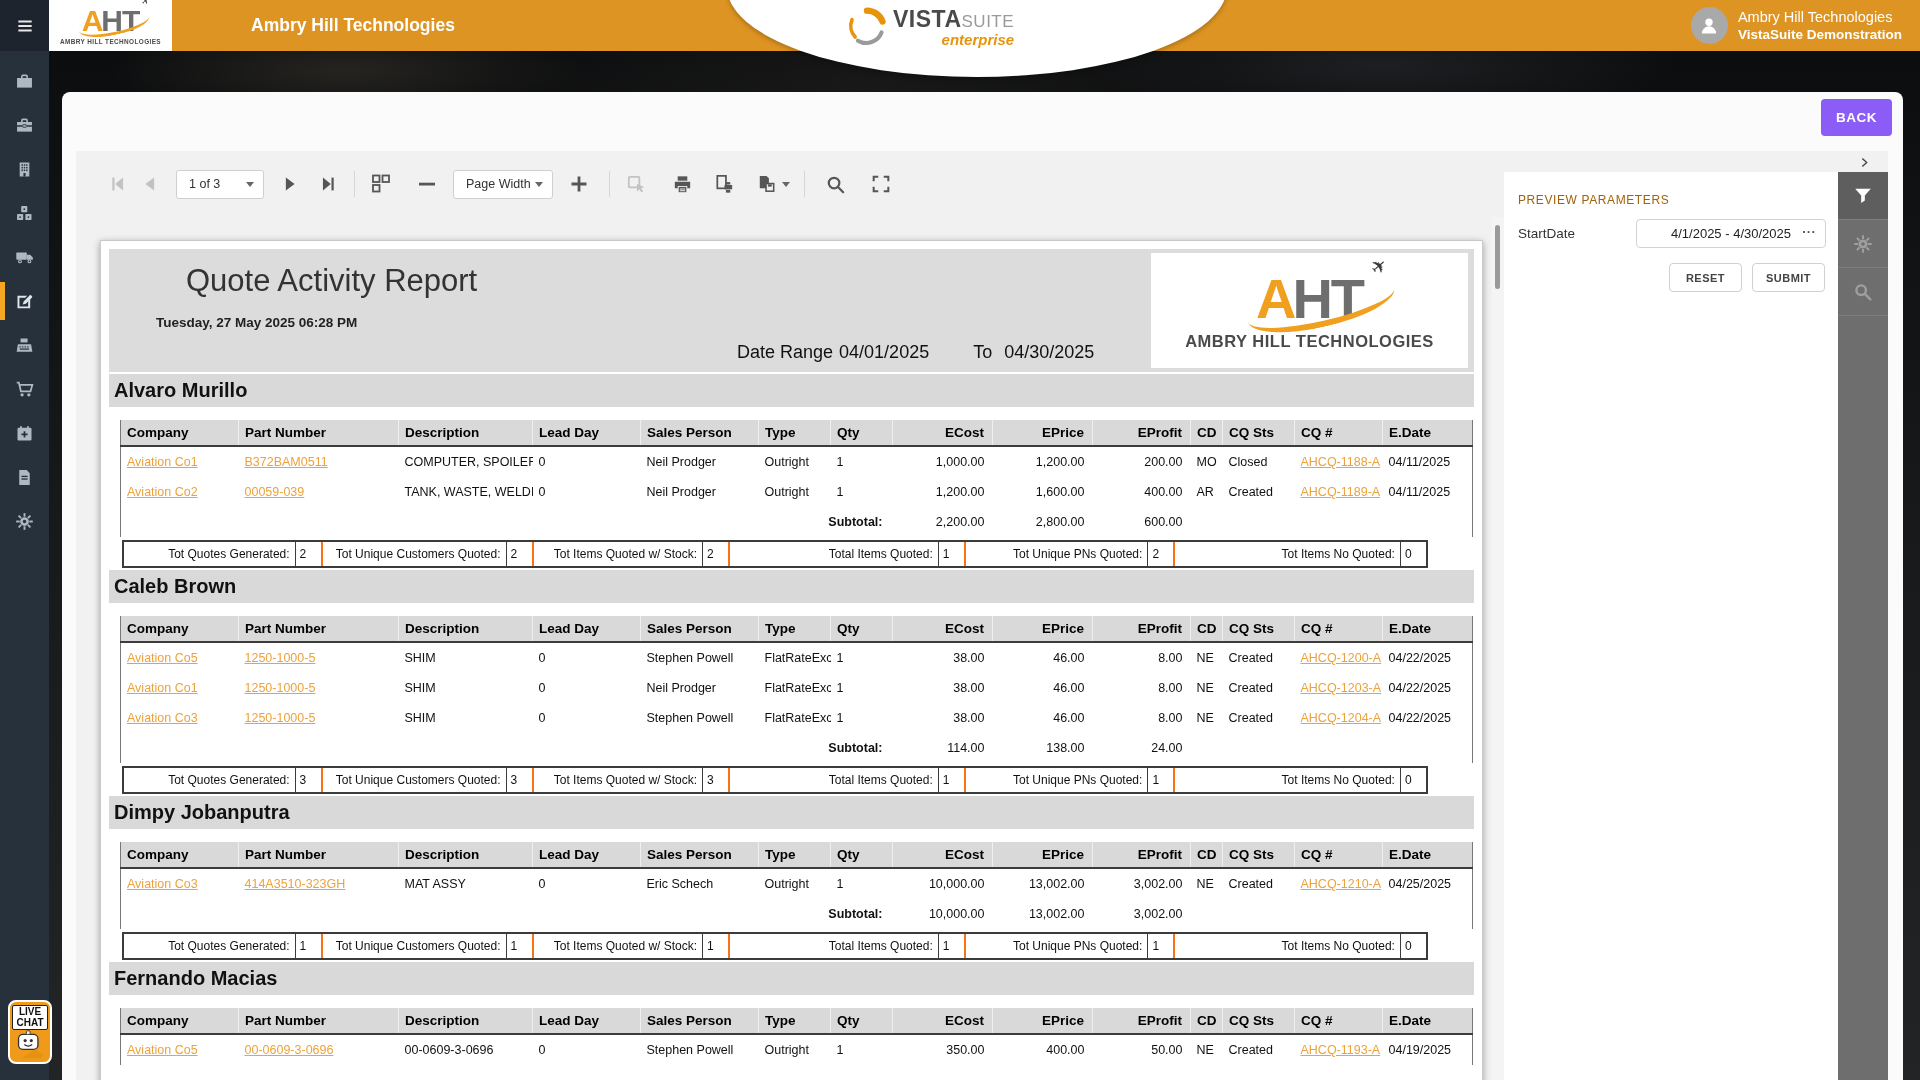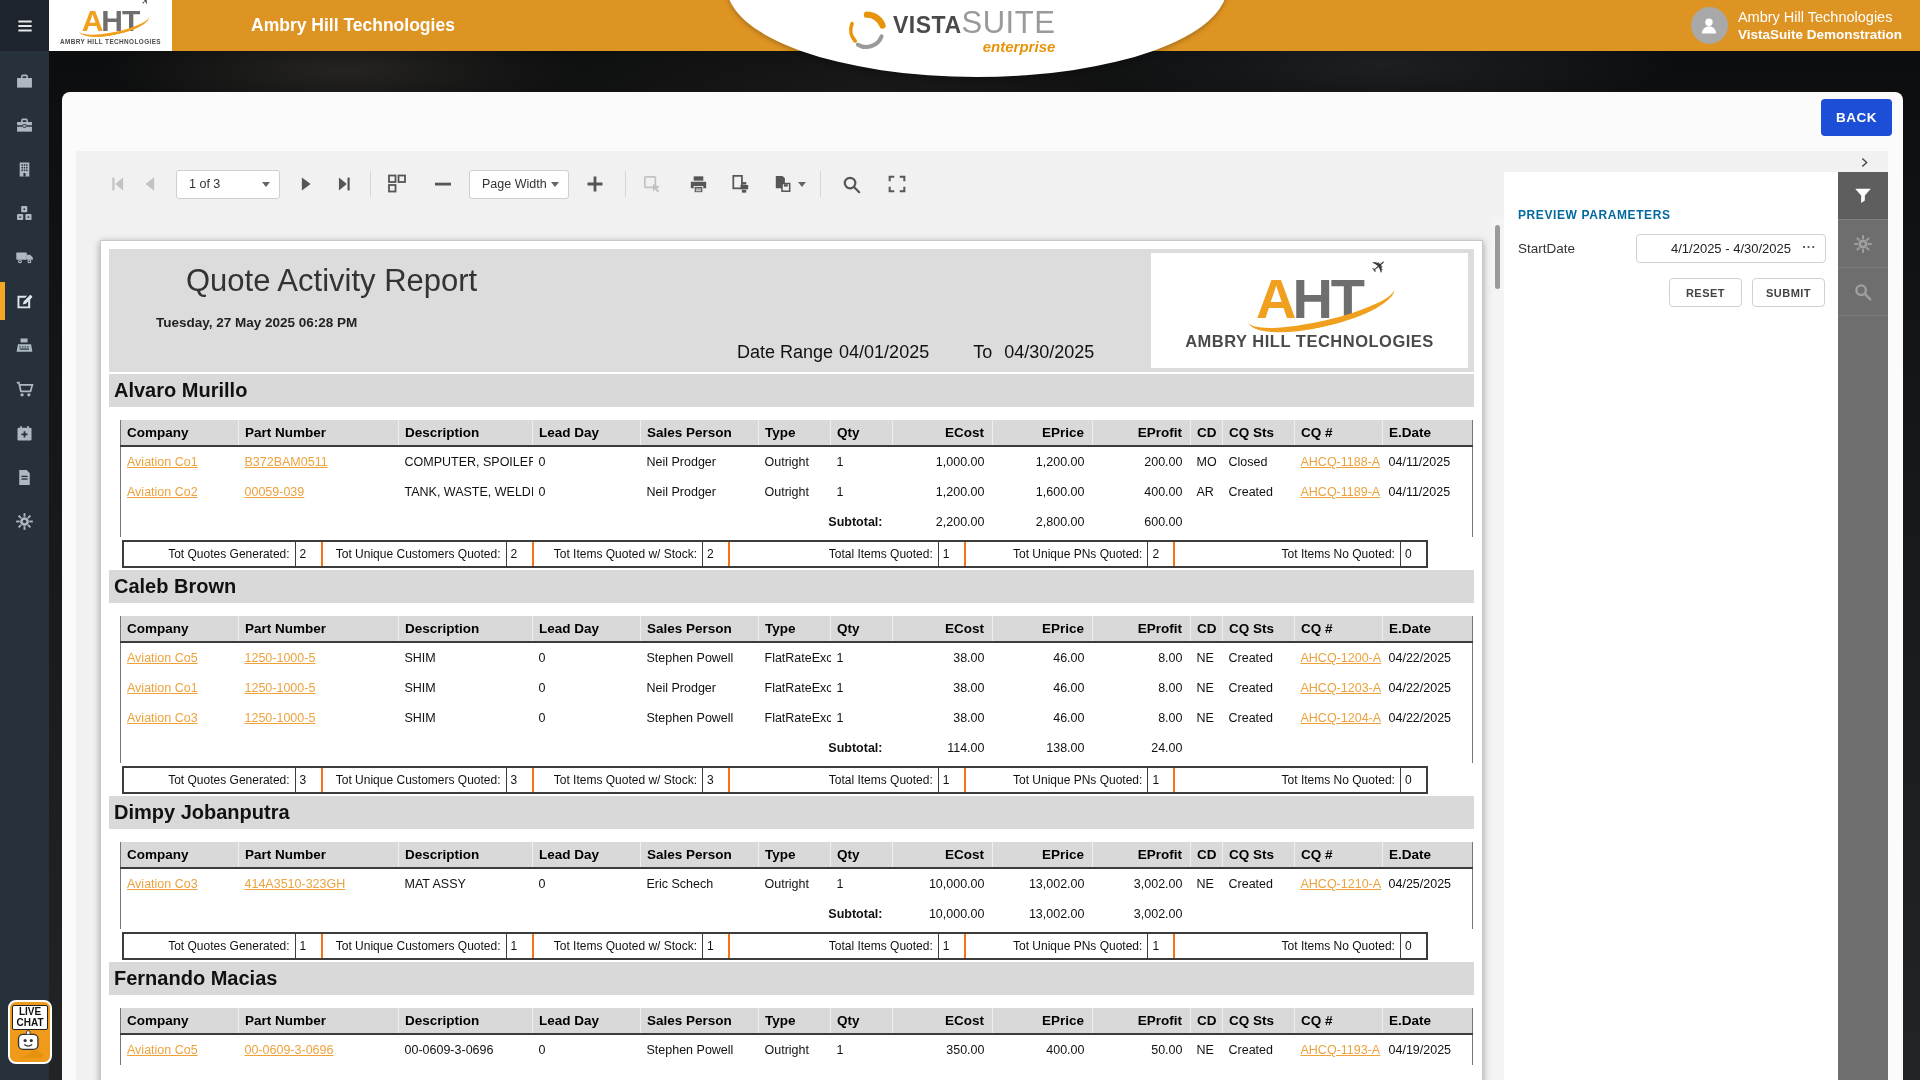--- a/index.html
+++ b/index.html
@@ -35,35 +35,35 @@
     align-items:center;justify-content:center;}
   .user-org{color:#fff;font-size:14.5px;}
   .user-name{color:#fff;font-size:13.5px;font-weight:bold;margin-top:2px;}
 
   
   .ellipse{position:absolute;left:727px;top:-103px;width:500px;height:180px;background:#fff;
     border-radius:50%;z-index:5;box-shadow:0 2px 5px rgba(0,0,0,.25);}
   .brand{position:absolute;left:120px;top:110px;display:flex;align-items:center;gap:6px;}
   .brand-text{line-height:1;}
   .vista{font-weight:800;font-size:23px;color:#4a4a4a;letter-spacing:.5px;}
-  .suite{font-weight:400;font-size:31px;color:#9a9a9a;letter-spacing:.5px;}
+  .suite{font-weight:400;font-size:17px;color:#9a9a9a;letter-spacing:.5px;}
   .enterprise{text-align:right;color:#E8940A;font-size:15px;font-weight:bold;font-style:italic;margin-top:1px;}
 
   
   .sidebar{position:absolute;left:0;top:51px;bottom:0;width:49px;background:#27313C;z-index:6;
     padding-top:8px;box-sizing:border-box;}
   .sb-item{height:44px;display:flex;align-items:center;justify-content:center;position:relative;
     color:#ADB8C2;cursor:pointer;}
   .sb-item.active{color:#DFE6EA;}
   .sb-item.active::before{content:'';position:absolute;left:0;top:3px;bottom:3px;width:5px;background:#F5A623;}
 
   
   .panel{position:absolute;left:62px;top:92px;width:1841px;bottom:0;background:#fbfbfb;
     border-radius:8px 8px 0 0;z-index:3;}
-  .back{position:absolute;top:7px;right:11px;width:71px;height:37px;background:#1d4ed8;color:#fff;
+  .back{position:absolute;top:7px;right:11px;width:71px;height:37px;background:#8b5cf6;color:#fff;
     font-weight:bold;font-size:13.5px;border:none;border-radius:4px;letter-spacing:.5px;cursor:pointer;
     font-family:"Liberation Sans", sans-serif;}
   .band{position:absolute;top:59px;left:14px;right:15px;height:21px;background:#f1f1f1;}
   .chev{position:absolute;left:1792px;top:60px;width:20px;height:20px;display:flex;align-items:center;
     justify-content:center;cursor:pointer;background:none;border:none;padding:0;}
 
   
   .viewer{position:absolute;left:14px;top:59px;width:1428px;bottom:0;background:#f1f1f1;overflow:hidden;}
   .toolbar{height:66px;display:flex;align-items:center;padding-left:26px;}
   .tbtn{width:32px;height:32px;display:flex;align-items:center;justify-content:center;background:none;
@@ -119,21 +119,21 @@
   .summary{margin:3px 0 0 13px;width:1306px;height:28px;display:flex;border:2px solid #3c3c3c;
     font-size:12px;color:#111;box-sizing:border-box;}
   .sum-group{display:flex;border-left:2px solid #f97316;box-sizing:border-box;}
   .sum-group:first-child{border-left:none;}
   .sum-label{flex:1;text-align:right;align-self:center;padding-right:5px;white-space:nowrap;overflow:hidden;}
   .sum-val{width:26px;border-left:1px solid #3c3c3c;display:flex;align-items:center;padding-left:4px;
     box-sizing:border-box;}
 
   
   .params{position:absolute;left:1442px;top:80px;width:334px;bottom:0;background:#fff;}
-  .p-title{margin:36px 0 0 14px;font-size:12px;font-weight:bold;letter-spacing:.6px;color:#0369a1;}
+  .p-title{margin:21px 0 0 14px;font-size:12px;font-weight:normal;letter-spacing:.6px;color:#a16207;}
   .p-row{margin-top:12px;display:flex;align-items:center;padding:0 12px 0 14px;}
   .p-row label{width:118px;font-size:13.5px;color:#333;flex:none;}
   .p-input{flex:1;height:27px;border:1px solid #d2d2d2;border-radius:4px;position:relative;
     display:flex;align-items:center;justify-content:center;font-size:13px;color:#222;cursor:pointer;
     background:#fff;}
   .dots{position:absolute;right:9px;top:1px;color:#555;letter-spacing:1px;font-weight:bold;cursor:pointer;}
   .p-actions{display:flex;justify-content:flex-end;gap:10px;margin:15px 13px 0 0;}
   .p-actions button{width:73px;height:29px;background:#fff;border:1px solid #d0d0d0;border-radius:4px;
     font-size:11px;font-weight:bold;color:#444;letter-spacing:.5px;cursor:pointer;
     font-family:"Liberation Sans", sans-serif;}
@@ -356,21 +356,21 @@
             <svg width="22" height="22" viewBox="0 0 24 24">
               <path d="M7 5v14" stroke="currentColor" stroke-width="2.4"></path>
               <path d="M17.5 5l-8.5 7 8.5 7z" fill="currentColor"></path>
             </svg>
           </button>
         <button class="tbtn dis">
             <svg width="22" height="22" viewBox="0 0 24 24">
               <path d="M16.5 5l-9.5 7 9.5 7z" fill="currentColor"></path>
             </svg>
           </button>
-        <div class="tb-select ml10" style="width:104px">
+        <div class="tb-select ml10" style="width:88px">
           <span>1 of 3</span>
             <span class="caret"></span>
         </div>
         <button class="tbtn ml10">
             <svg width="22" height="22" viewBox="0 0 24 24">
               <path d="M7.5 5l9.5 7-9.5 7z" fill="currentColor"></path>
             </svg>
           </button>
         <button class="tbtn ml6">
             <svg width="22" height="22" viewBox="0 0 24 24">

